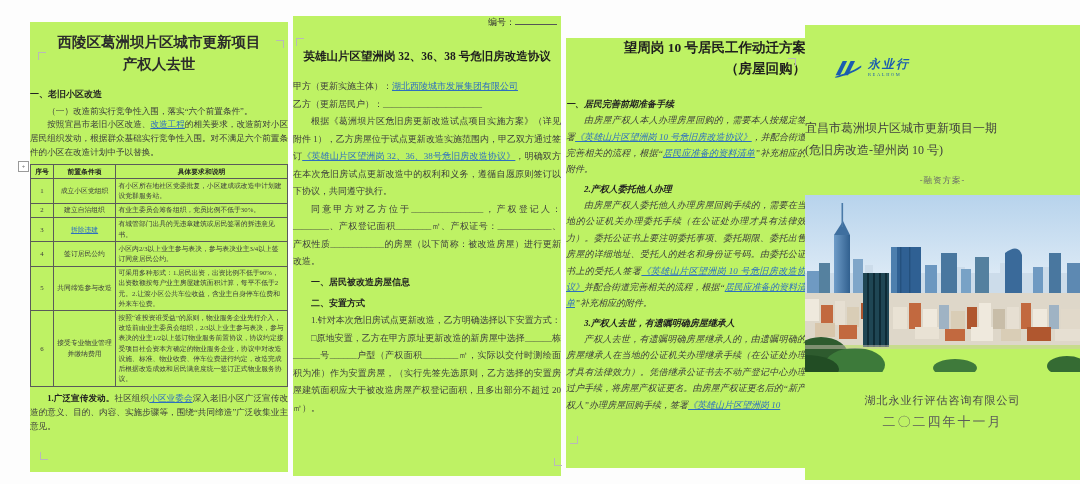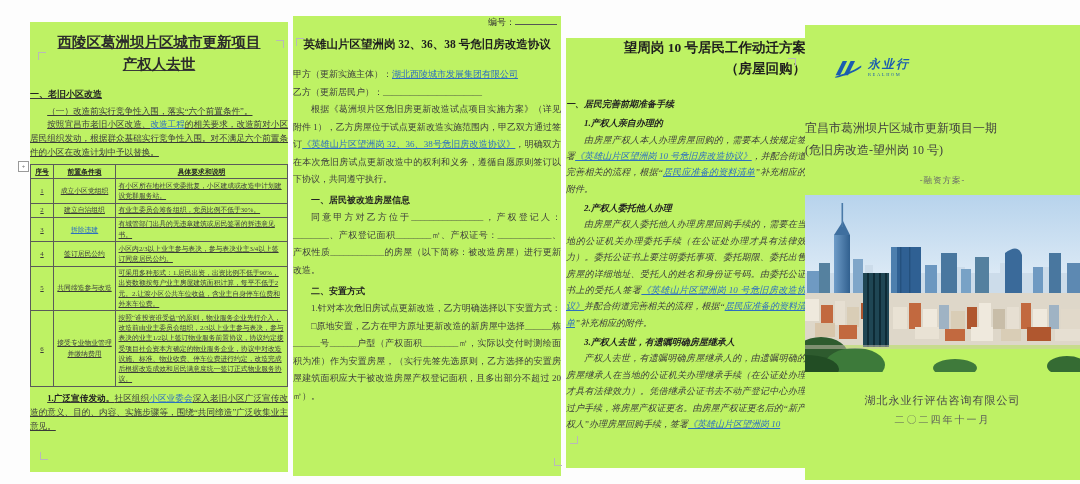--- a/index.html
+++ b/index.html
@@ -12,56 +12,56 @@
 
   
   .para{font-size:8.6px;line-height:1.62;text-indent:2em;text-align:justify;color:#3c3c3c;}
   .para.noind{text-indent:0;}
   .para.h{margin-top:3px;}
   .run-b{font-weight:bold;color:#222;}
   .run-link{color:#2e6fc0;text-decoration:underline;text-underline-offset:1px;}
   .blankline{display:inline-block;border-bottom:0.8px solid #555;height:8px;vertical-align:baseline;}
 
   
-  #p1{left:30px;top:22px;width:258px;height:450px;text-decoration:underline;}
+  #p1{left:30px;top:22px;width:258px;height:450px;}
   .t1{font-size:14.5px;font-weight:bold;text-align:center;line-height:1.5;color:#2b2b2b;margin-top:10px;}
   .sec1{font-size:9px;font-weight:bold;color:#222;margin:12px 0 4px 0;}
   .tbl{border-collapse:collapse;width:100%;margin-top:4px;table-layout:fixed;}
   .tbl th,.tbl td{border:0.8px solid #5a5a5a;font-size:6.8px;line-height:1.5;padding:1.5px 2.5px;color:#3c3c3c;}
   .tbl th{font-weight:bold;text-align:center;color:#222;}
   .c-seq{width:17px;text-align:center;}
   .c-lbl{width:56px;text-align:center;}
   .c-desc{text-align:left;}
   #p1 .footer{margin-top:5px;}
 
   
   #p2{left:293px;top:16px;width:268px;height:460px;}
   .no-line{font-size:9px;text-align:right;color:#333;padding-right:4px;}
-  .t2{font-size:11.5px;font-weight:bold;text-align:center;color:#1e1e1e;margin:8px 0 14px 0;}
+  .t2{font-size:11.5px;font-weight:bold;text-align:center;color:#1e1e1e;margin:20px 0 14px 0;}
   #p2 .para{font-size:9px;line-height:1.95;}
 
   
   #p3{left:566px;top:38px;width:240px;height:430px;}
   .t3{font-size:13.5px;font-weight:bold;text-align:right;line-height:1.55;color:#1e1e1e;}
   #p3 .body{margin-top:16px;font-style:italic;}
   #p3 .para{font-size:9px;line-height:1.82;}
 
   
   #p4{left:805px;top:25px;width:275px;height:455px;}
   .logo{position:absolute;left:28px;top:33px;display:flex;align-items:flex-start;}
   .logo-mark{width:30px;height:22px;}
   .logo-txt{margin-left:5px;}
   .logo-cn{font-size:12px;font-weight:bold;color:#1a5cb0;font-style:italic;letter-spacing:2px;line-height:1.1;}
   .logo-en{font-size:4.5px;color:#1a5cb0;letter-spacing:1.6px;margin-top:1px;}
   .cover-titles{position:absolute;left:0;top:92px;width:100%;text-align:left;}
   .t4{font-size:12px;color:#3f3f3f;line-height:1.85;}
   .fin{position:absolute;left:0;top:150px;width:100%;text-align:center;font-size:8.5px;color:#6a6a6a;letter-spacing:1px;}
   .city{position:absolute;left:0;top:170px;width:275px;height:177px;display:block;}
   .cover-company{position:absolute;left:0;top:368px;width:100%;text-align:center;font-size:11px;color:#4a4a4a;letter-spacing:1px;}
-  .cover-date{position:absolute;left:0;top:388px;width:100%;text-align:center;font-size:10px;color:#5a5a5a;letter-spacing:2px;}
+  .cover-date{position:absolute;left:0;top:388px;width:100%;text-align:center;font-size:13px;color:#5a5a5a;letter-spacing:2px;}
 
   
   .corner{position:absolute;width:7px;height:7px;border-color:#b9b9b9;border-style:solid;border-width:0;}
   .corner.tl{border-top-width:1px;border-left-width:1px;}
   .corner.tr{border-top-width:1px;border-right-width:1px;}
   .corner.bl{border-bottom-width:1px;border-left-width:1px;}
   .corner.br{border-bottom-width:1px;border-right-width:1px;}
   .tbl-handle{position:absolute;left:-12px;top:-3px;width:9px;height:9px;border:1px solid #9a9a9a;
     font:6px "Liberation Sans",sans-serif;color:#777;text-align:center;line-height:8px;background:#fff;}
 </style>
@@ -133,36 +133,35 @@
 
   <div class="page" id="p2">
     <div class="no-line">
       <span>编号：</span><span class="blankline" style="width:42px;"></span>
     </div>
     <div class="t2">英雄山片区望洲岗 32、36、38 号危旧房改造协议</div>
     <div>
         <div class="para noind"><span>甲方（更新实施主体）：</span><span class="run-link">湖北西陵城市发展集团有限公司</span></div>
         <div class="para noind"><span>乙方（更新居民户）：______________________</span></div>
         <div class="para"><span>根据《葛洲坝片区危旧房更新改造试点项目实施方案》（详见附件 1），乙方房屋位于试点更新改造实施范围内，甲乙双方通过签订</span><span class="run-link">《英雄山片区望洲岗 32、36、38号危旧房改造协议》</span><span>，明确双方在本次危旧房试点更新改造中的权利和义务，遵循自愿原则签订以下协议，共同遵守执行。</span></div>
+        <div class="para"><span>同意甲方对乙方位于________________，产权登记人：________、产权登记面积________㎡、产权证号：____________、产权性质____________的房屋（以下简称：被改造房屋）进行更新改造。</span></div>
         <div class="para h"><span class="run-b">一、居民被改造房屋信息</span></div>
-        <div class="para"><span>同意甲方对乙方位于________________，产权登记人：________、产权登记面积________㎡、产权证号：____________、产权性质____________的房屋（以下简称：被改造房屋）进行更新改造。</span></div>
         <div class="para h"><span class="run-b">二、安置方式</span></div>
         <div class="para"><span>1.针对本次危旧房试点更新改造，乙方明确选择以下安置方式：</span></div>
         <div class="para"><span>□原地安置，乙方在甲方原址更新改造的新房屋中选择______栋______号______户型（产权面积________㎡，实际以交付时测绘面积为准）作为安置房屋，（实行先签先选原则，乙方选择的安置房屋建筑面积应大于被改造房屋产权登记面积，且多出部分不超过 20 ㎡）。</span></div>
       </div>
   </div>
 
   <div class="page" id="p3">
     <div class="t3">
       <div>望周岗 10 号居民工作动迁方案</div>
       <div>（房屋回购）</div>
     </div>
     <div class="body">
         <div class="para h noind"><span class="run-b">一、居民完善前期准备手续</span></div>
-        <div class="para h"><span class="run-b">1.产权人亲自办理的</span></div>
         <div class="para"><span>由房屋产权人本人办理房屋回购的，需要本人按规定签署</span><span class="run-link">《英雄山片区望洲岗 10 号危旧房改造协议》</span><span>，并配合街道完善相关的流程，根据“</span><span class="run-link">居民应准备的资料清单</span><span>”补充相应的附件。</span></div>
         <div class="para h"><span class="run-b">2.产权人委托他人办理</span></div>
         <div class="para"><span>由房屋产权人委托他人办理房屋回购手续的，需要在当地的公证机关办理委托手续（在公证处办理才具有法律效力）。委托公证书上要注明委托事项、委托期限、委托出售房屋的详细地址、受托人的姓名和身份证号码。由委托公证书上的受托人签署</span><span class="run-link">《英雄山片区望洲岗 10 号危旧房改造协议》</span><span>并配合街道完善相关的流程，根据“</span><span class="run-link">居民应准备的资料清单</span><span>”补充相应的附件。</span></div>
         <div class="para h"><span class="run-b">3.产权人去世，有遗嘱明确房屋继承人</span></div>
         <div class="para"><span>产权人去世，有遗嘱明确房屋继承人的，由遗嘱明确的房屋继承人在当地的公证机关办理继承手续（在公证处办理才具有法律效力）。凭借继承公证书去不动产登记中心办理过户手续，将房屋产权证更名。由房屋产权证更名后的“新产权人”办理房屋回购手续，签署</span><span class="run-link">《英雄山片区望洲岗 10</span></div>
       </div>
   </div>
 
   <div class="page" id="p4">
     <div class="logo">

